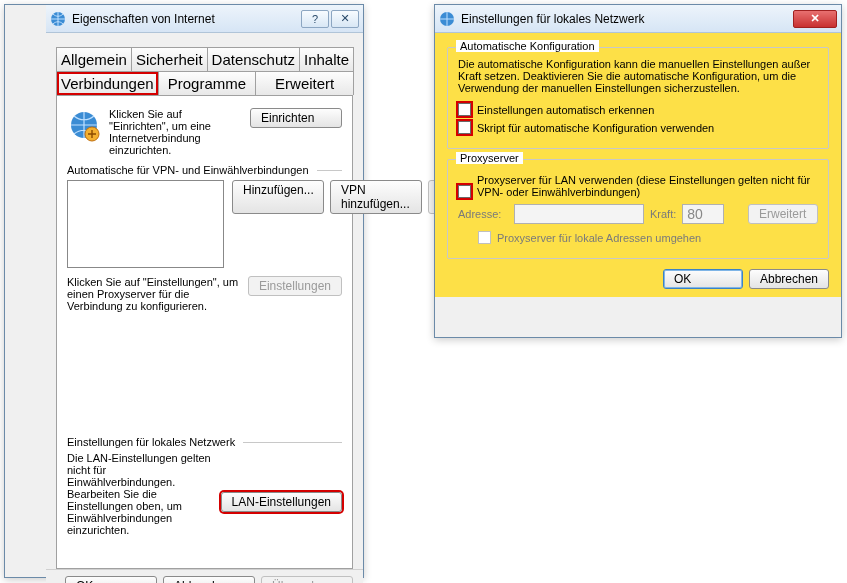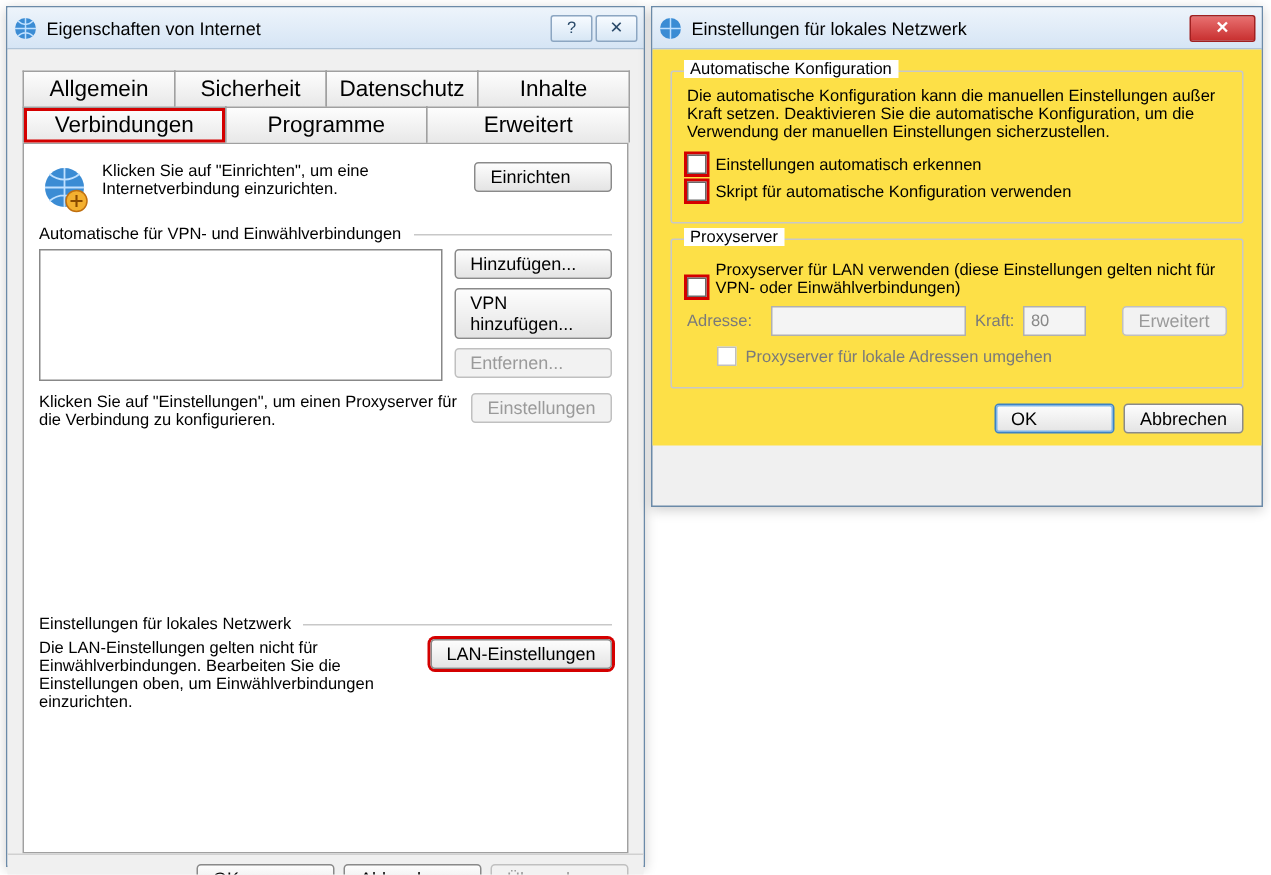--- a/index.html
+++ b/index.html
@@ -44,21 +44,21 @@
   .titlebar-btn.close {
     width: 44px;
     background: linear-gradient(#e87070,#c83030);
     border-color: #a02020;
     color: #fff;
     font-weight: bold;
   }
   .dialog-body { padding: 8px 12px; background: #fde047; }
 
   
-  #dlg-left { left: 4px; top: 4px; width: 426px; height: 574px; }
+  #dlg-left { left: 4px; top: 4px; width: 360px; height: 574px; padding-left: 41px; }
   .tabs { margin: 6px 0 0 0; }
   .tabrow { display: flex; border-bottom: none; }
   .tab {
     flex: 1;
     text-align: center;
     padding: 3px 4px;
     border: 1px solid #a0a0a0;
     border-bottom: none;
     background: linear-gradient(#fdfdfd,#e8e8e8);
     font-size: 15px;
@@ -78,34 +78,34 @@
     min-width: 92px;
     padding: 2px 10px;
     border: 1px solid #8a8a8a;
     border-radius: 3px;
     background: linear-gradient(#fdfdfd,#e4e4e4);
     font-size: 12px;
     text-align: left;
   }
   .btn.disabled { color: #9a9a9a; border-color: #c0c0c0; background: #f2f2f2; }
   .btn.primary { border-color: #3d82c4; box-shadow: 0 0 0 1px #7fb5e6 inset; }
-  .btn.highlighted { box-shadow: 0 0 0 2px #d40000; }
+  .btn.highlighted { box-shadow: 0 0 0 2px #d40000; margin-top: 40px; }
   .section-label {
     font-size: 11px;
     margin: 6px 0 4px 0;
     color: #000;
     display: flex; align-items: center; gap: 8px;
   }
   .section-label .rule { flex:1; height:1px; background:#c8c8c8; }
   .listbox {
     width: 280px; height: 88px;
     border: 1px solid #888;
     background: #fff;
   }
-  .right-col { display:flex; flex-direction:column; gap:6px; width: 110px; }
+  .right-col { display:flex; flex-direction:row; gap:6px; width: 110px; }
   .footer-btns {
     display: flex; justify-content: flex-end; gap: 6px;
     padding: 6px 10px; background: #f0f0f0;
     border-top: 1px solid #d0d0d0;
   }
 
   
   #dlg-right { left: 434px; top: 4px; width: 408px; height: 334px; }
   .group {
     border: 1px solid #c8c8c8;
@@ -121,21 +121,21 @@
   }
   .check-row { display:flex; align-items:flex-end; gap:6px; margin:4px 0; }
   .checkbox {
     width:13px; height:13px; border:1px solid #6a6a6a; background:#fff; flex-shrink:0;
     margin-top:1px;
   }
   .checkbox.highlighted { box-shadow: 0 0 0 2px #d40000; }
   .field-row { display:flex; align-items:center; gap:6px; margin:6px 0; }
   .text-input {
     border:1px solid #b0b0b0; background:#f4f4f4; height:20px;
-    padding: 0 4px; font-size:11px; color:#888;
+    padding: 0 4px; font-size:14px; color:#888;
   }
   .muted { color:#7a7a7a; }
   .bottom-btns { display:flex; justify-content:flex-end; gap:6px; margin-top:8px; }
 </style>
 </head>
 <body>
 
 <div class="dialog" id="dlg-left">
   <div class="titlebar">
     <span class="titlebar-icon">

